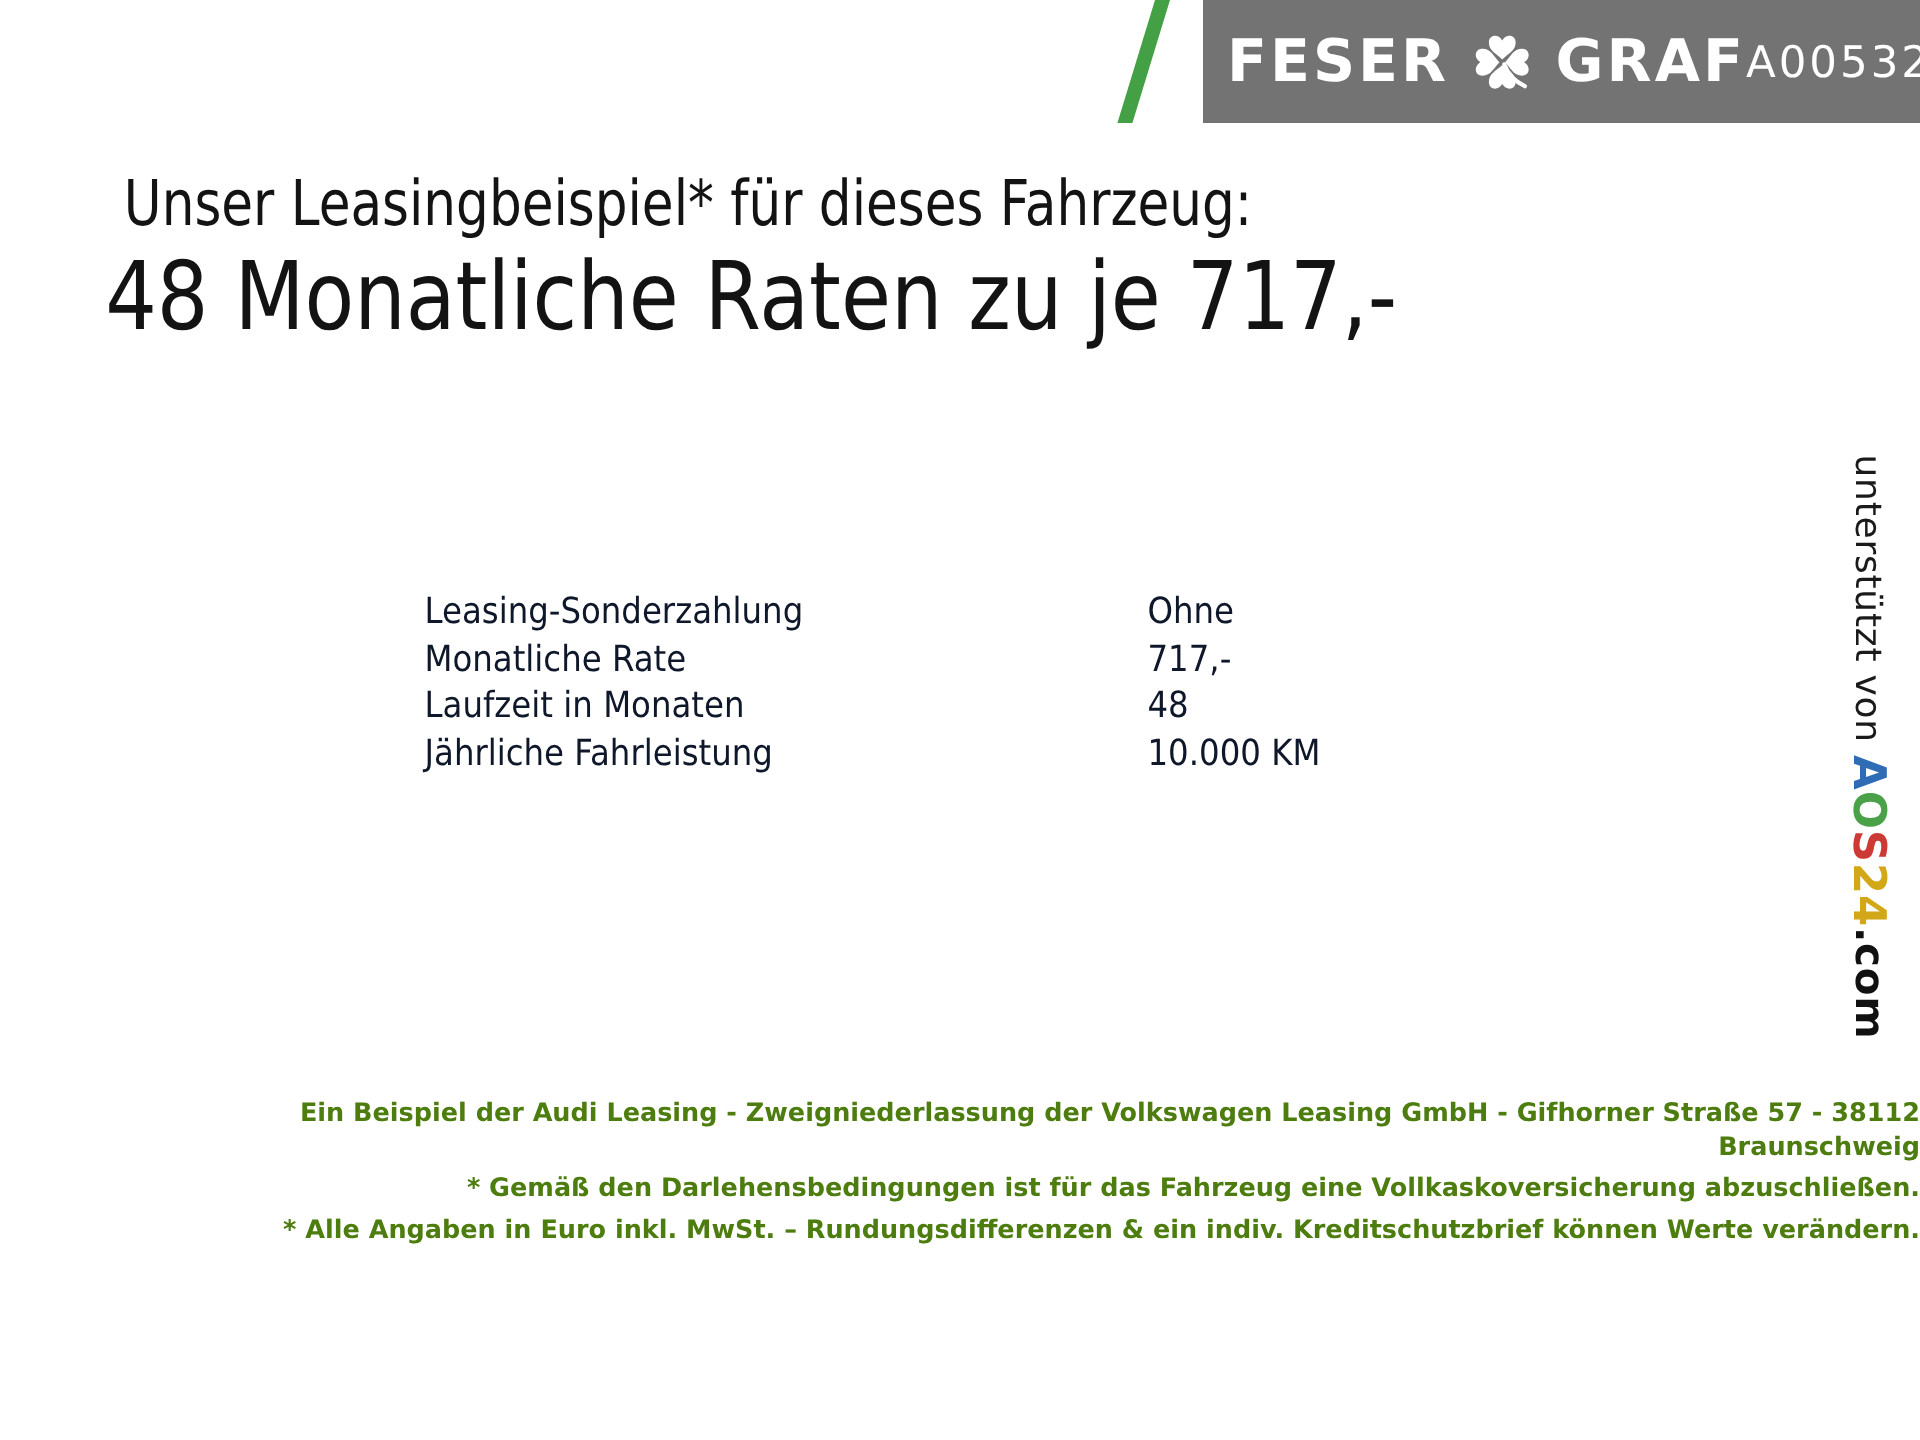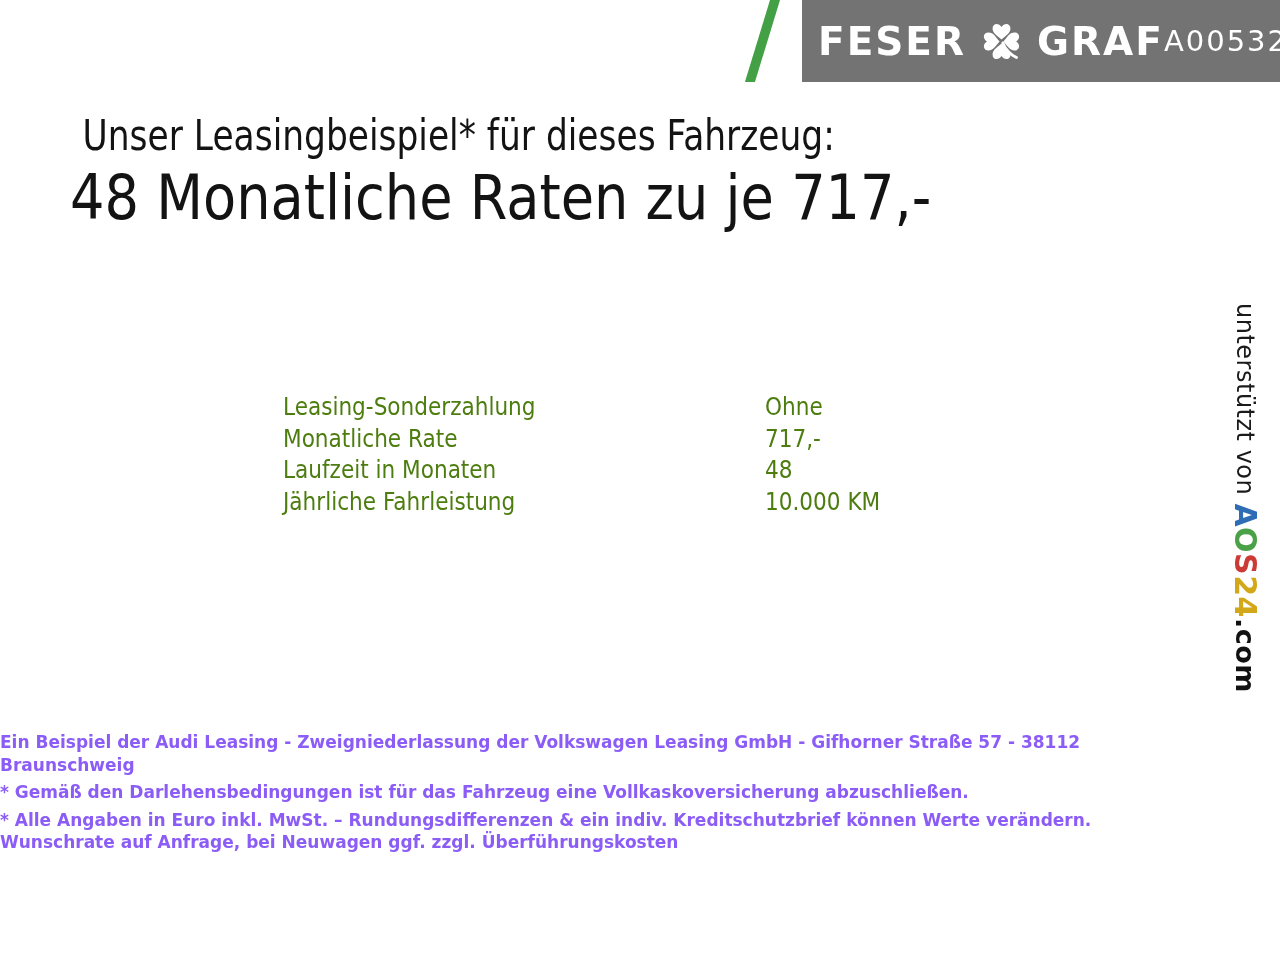--- a/index.html
+++ b/index.html
@@ -46,21 +46,21 @@
     text-align: left; color: #131313;
   }
   .title-line1 { font-size: 42px; line-height: 1.15; }
   .title-line1 > span { display: inline-block; transform: scaleX(0.82); transform-origin: 50% 50%; white-space: nowrap; }
   .title-line2 { font-size: 63px; line-height: 1.1; margin-top: 3px; }
   .title-line2 > span { display: inline-block; transform: scaleX(0.86); transform-origin: 50% 50%; white-space: nowrap; }
 
   
   .details {
     position: absolute; top: 392px; left: 283px;
-    font-size: 24px; color: #4d7c0f;
+    font-size: 24px; color: #0f172a;
   }
   .details-row { display: grid; grid-template-columns: 482px auto; line-height: 31.5px; }
   .details-row span {
     display: inline-block; transform: scaleX(0.9); transform-origin: 0 50%;
     white-space: nowrap;
   }
 
   
   .vertical-note {
     position: absolute; top: 303px; left: 1228px; height: 370px;
@@ -68,23 +68,23 @@
     font-size: 24px; color: #1a1a1a;
     white-space: nowrap;
     letter-spacing: 0.5px;
   }
   .vertical-note .aos-letter { font-size: 30px; font-weight: bold; }
   .vertical-note .aos-suffix { font-size: 27px; font-weight: bold; color: #111111; }
 
   
   .footer {
     position: absolute; top: 731px; left: 0; width: 100%;
-    text-align: left;
+    text-align: right;
     font-weight: bold; font-size: 17px; line-height: 22.5px;
-    color: #8b5cf6;
+    color: #4d7c0f;
   }
   .footer .para { margin: 0 0 5px 0; }
   .footer .line { white-space: nowrap; }
 </style>
 </head>
 <body>
 
 <div class="banner">
   <div class="banner-stripe" style="background: rgb(67, 160, 69);"></div>
   <div class="banner-main" style="background: #737373;">
@@ -140,15 +140,14 @@
 <div class="footer">
   <div class="para">
     <div class="line">Ein Beispiel der Audi Leasing - Zweigniederlassung der Volkswagen Leasing GmbH - Gifhorner Straße 57 - 38112</div>
     <div class="line">Braunschweig</div>
   </div>
   <div class="para">
     <div class="line">* Gemäß den Darlehensbedingungen ist für das Fahrzeug eine Vollkaskoversicherung abzuschließen.</div>
   </div>
   <div class="para">
     <div class="line">* Alle Angaben in Euro inkl. MwSt. – Rundungsdifferenzen &amp; ein indiv. Kreditschutzbrief können Werte verändern.</div>
-    <div class="line">Wunschrate auf Anfrage, bei Neuwagen ggf. zzgl. Überführungskosten</div>
   </div>
 </div>
 
 </body></html>

